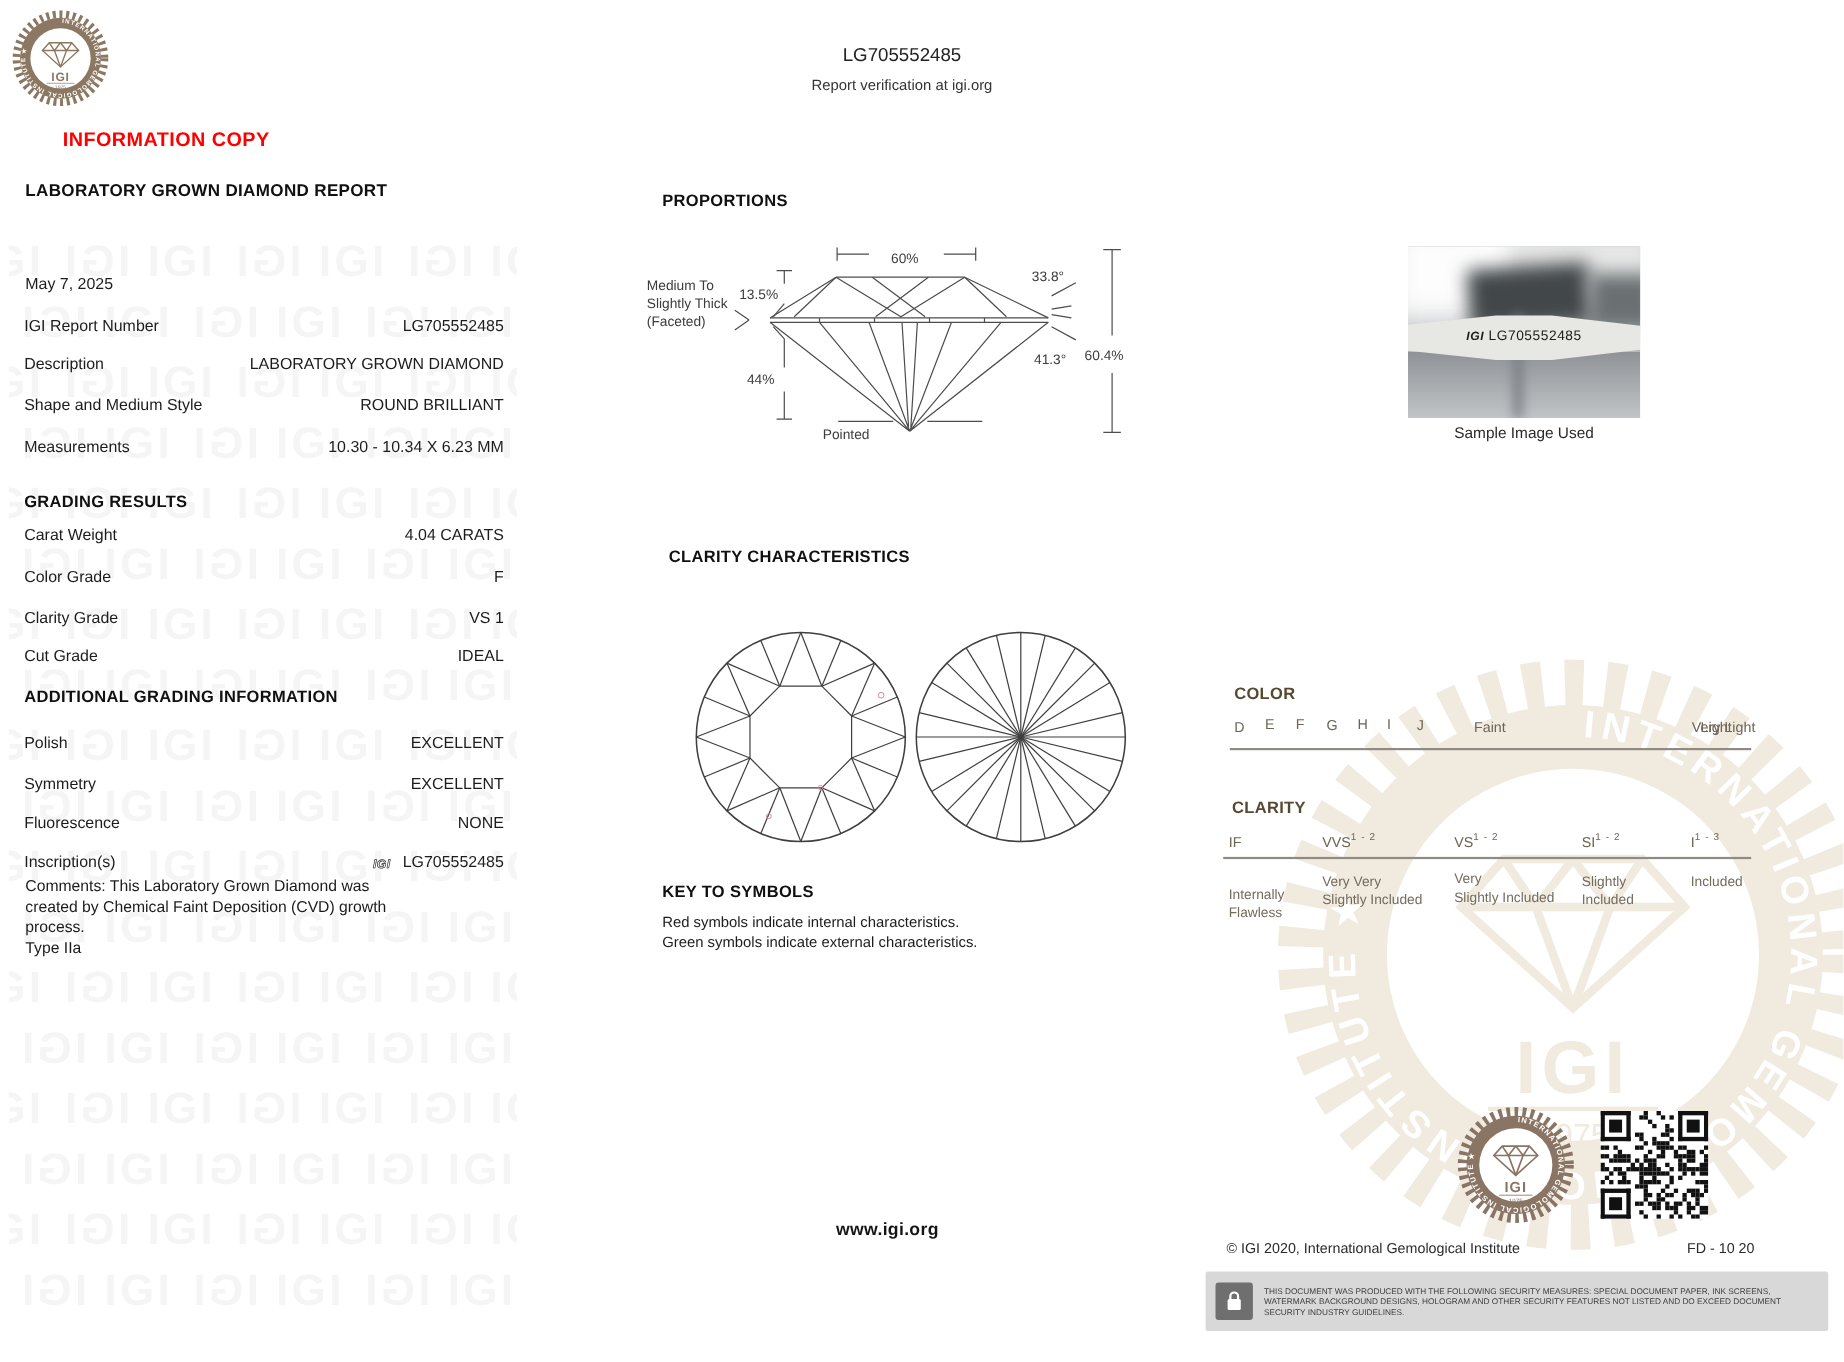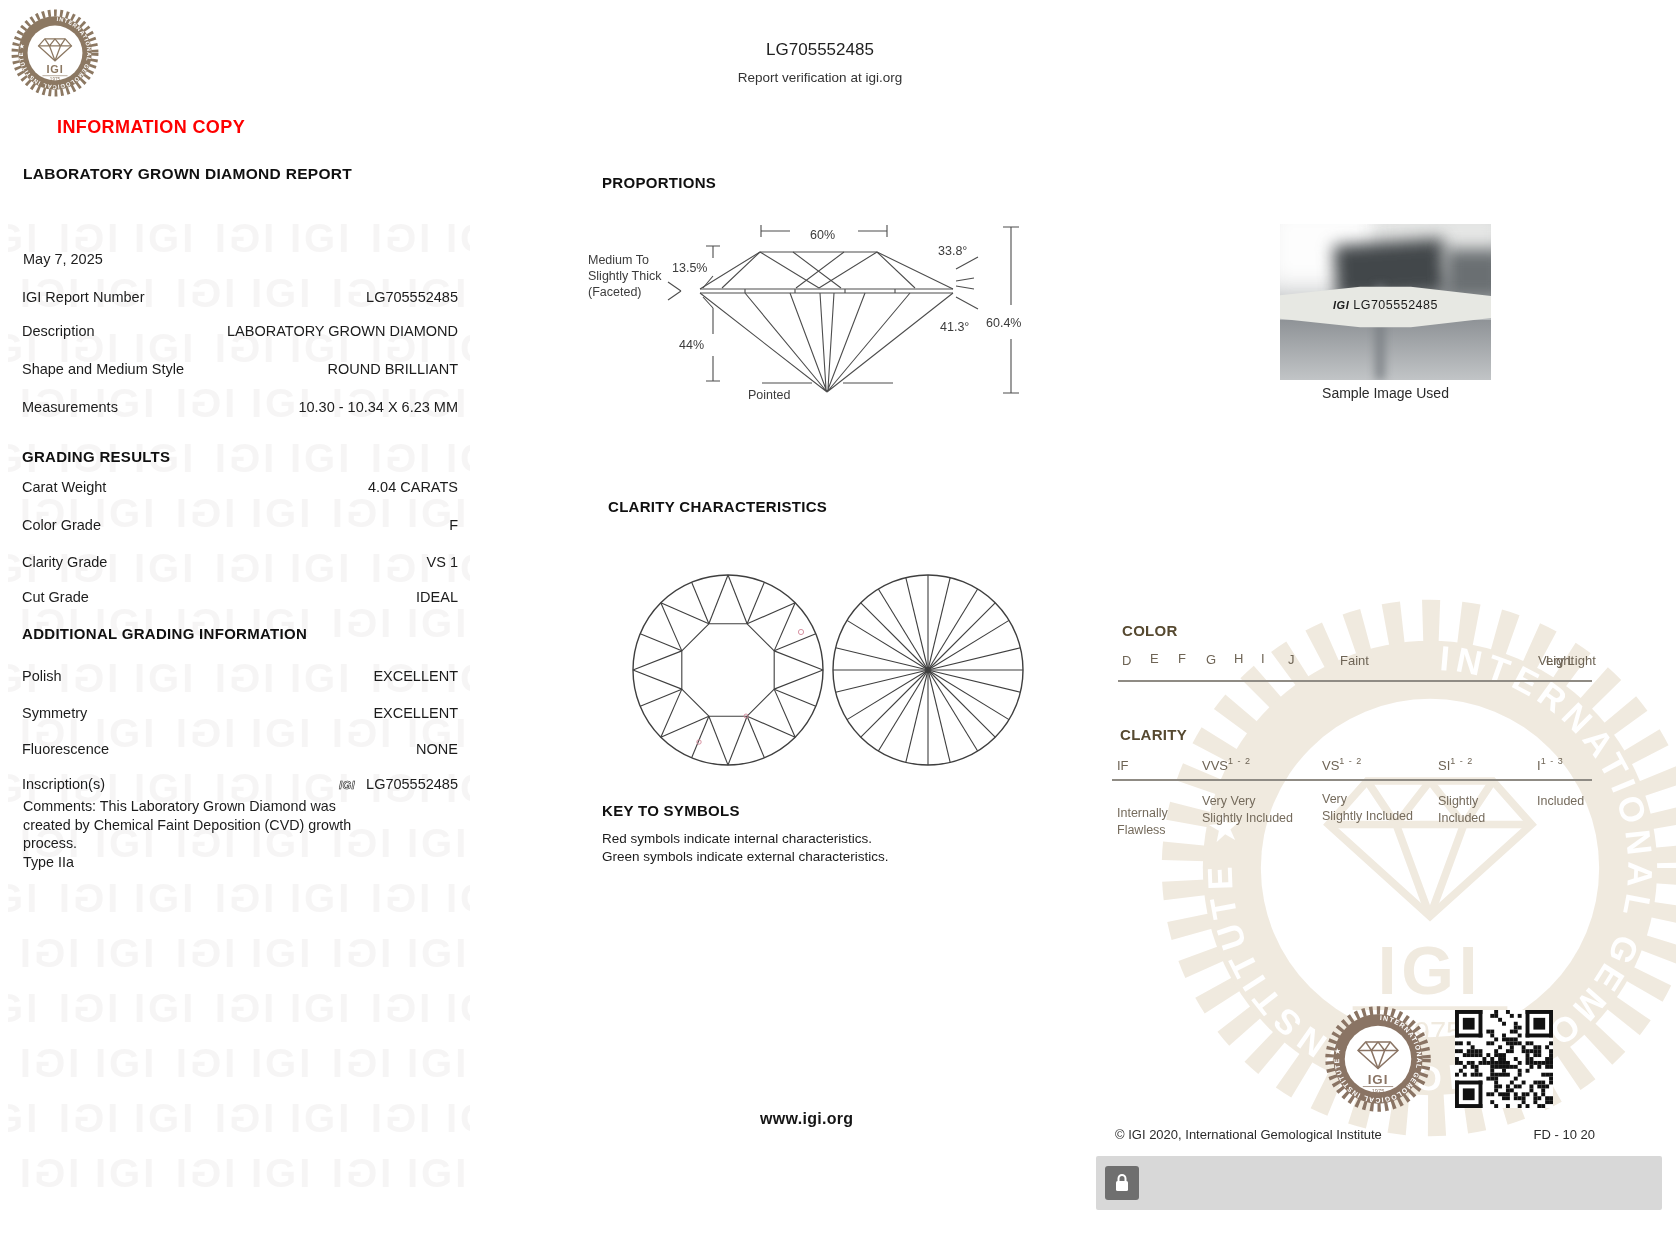--- a/index.html
+++ b/index.html
@@ -642,15 +642,16 @@
 
   <div class="abs" style="left:760px;top:1110px;font-size:16px;font-weight:bold;color:#151515;letter-spacing:.3px;z-index:2;">www.igi.org</div>
 
   <div class="abs" style="left:1096px;top:1156px;width:566px;height:54px;background:#d8d8d8;border-radius:2px;z-index:2;display:flex;align-items:center;">
     <div style="width:34px;height:34px;margin-left:9px;background:#6f6f6f;border-radius:3px;display:flex;align-items:center;justify-content:center;flex:0 0 auto;">
       <svg width="16" height="20" viewBox="0 0 16 20">
         <rect x="2" y="8" width="12" height="10" rx="1.5" fill="#fff"></rect>
         <path d="M4.5,8 V5.5 a3.5,3.5 0 0 1 7,0 V8" fill="none" stroke="#fff" stroke-width="2"></path>
       </svg>
     </div>
+    <div style="margin:0 10px 0 10px;font-size:7.5px;line-height:9.5px;color:#3e3e3e;">THIS DOCUMENT WAS PRODUCED WITH THE FOLLOWING SECURITY MEASURES:  SPECIAL DOCUMENT PAPER, INK SCREENS, WATERMARK BACKGROUND DESIGNS, HOLOGRAM AND OTHER SECURITY FEATURES NOT LISTED AND DO EXCEED DOCUMENT SECURITY INDUSTRY GUIDELINES.</div>
   </div>
 
 </div>
 
 </body></html>

